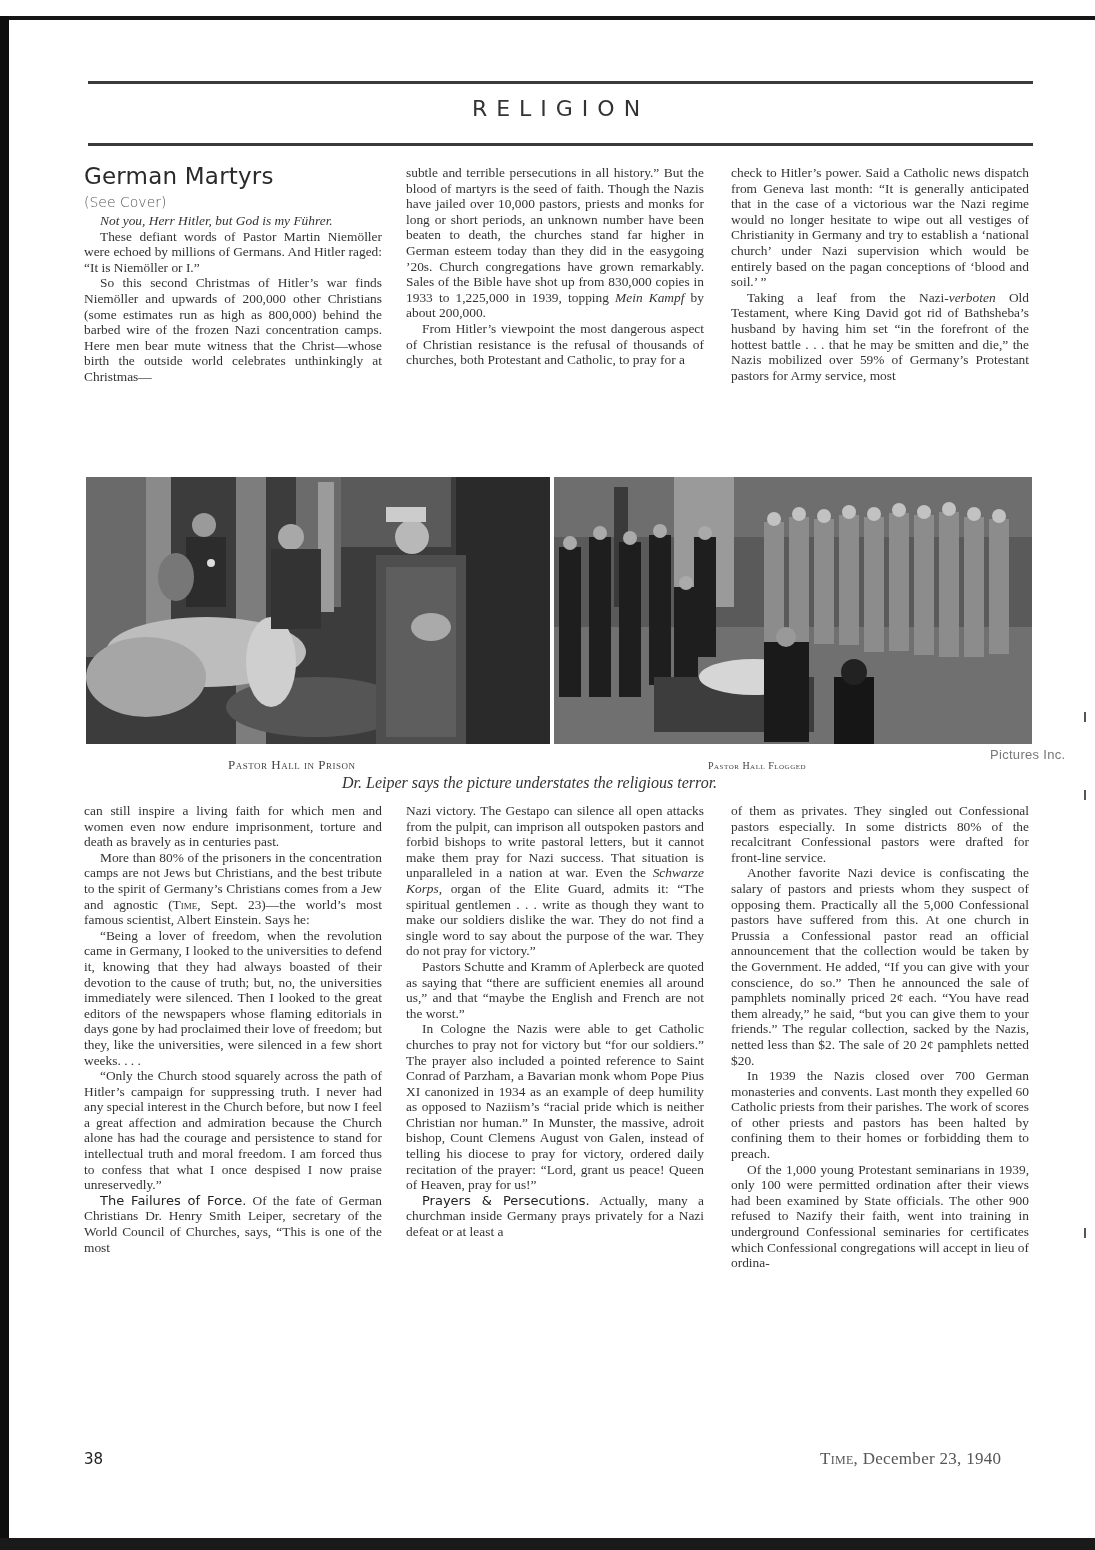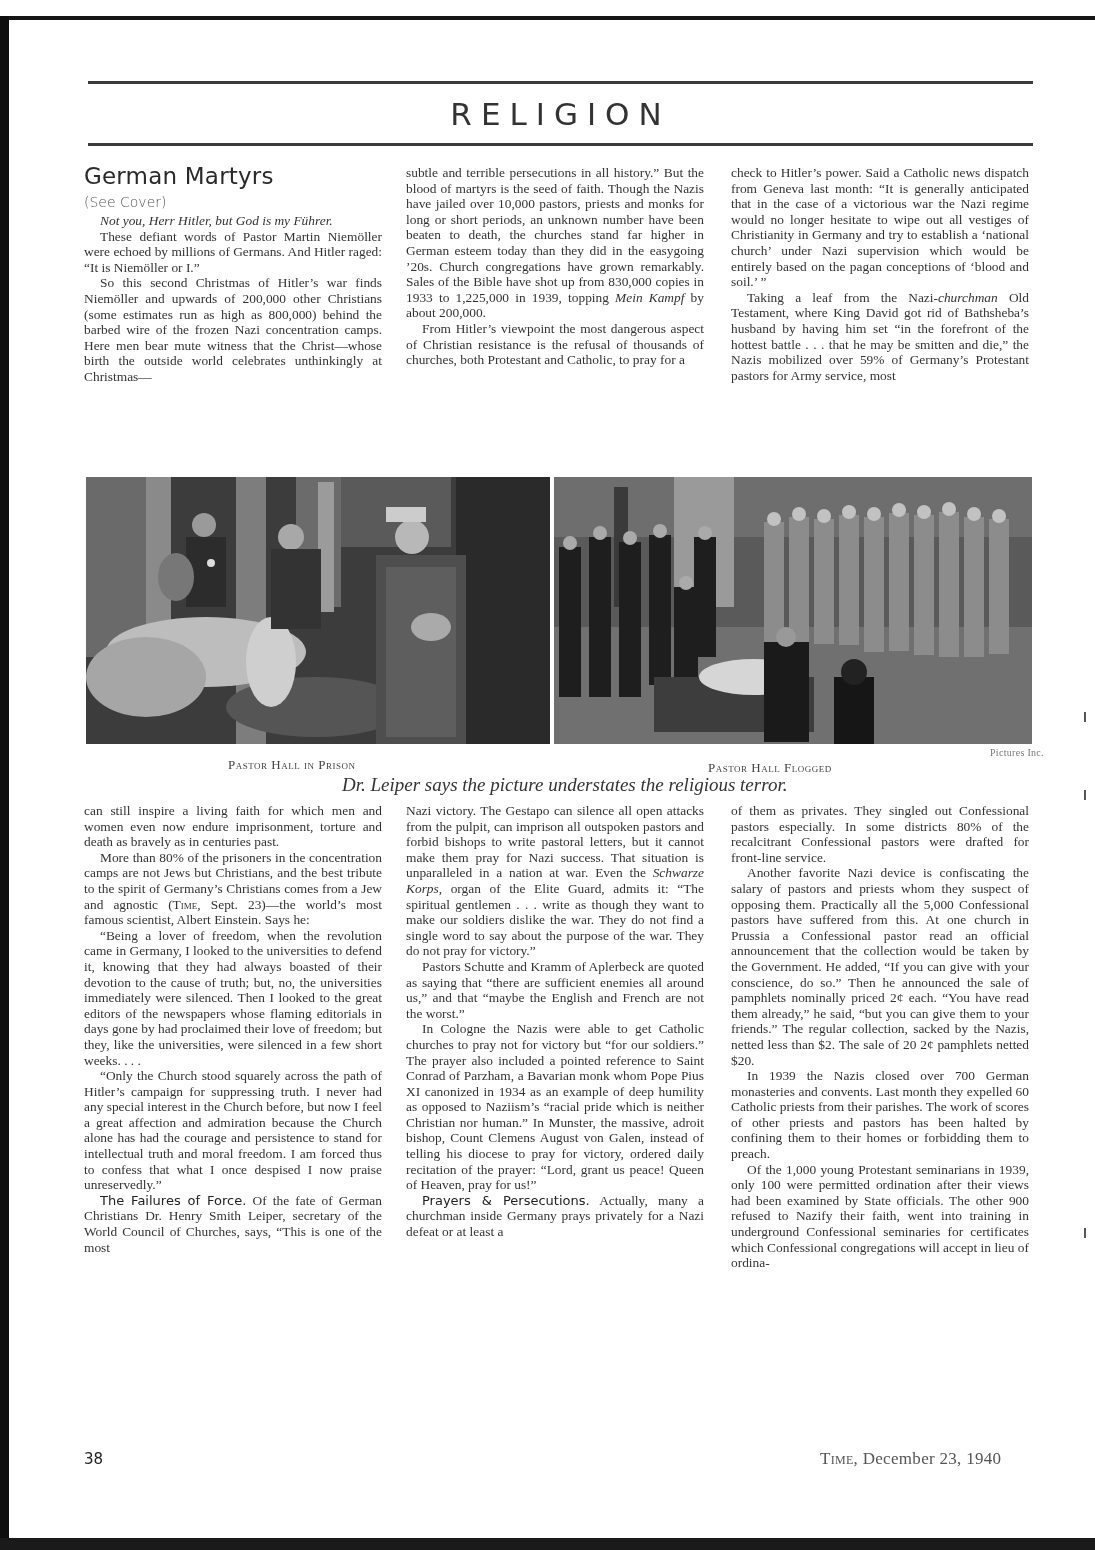--- a/index.html
+++ b/index.html
@@ -14,21 +14,21 @@
   .scan-left { position: absolute; left: 0; top: 16px; width: 9px; height: 1534px; background: #0e0e0e; }
   .scan-bottom { position: absolute; left: 0; top: 1538px; width: 1095px; height: 12px; background: #1a1a1a; }
   .scan-corner { position: absolute; left: 9px; top: 20px; width: 16px; height: 10px; background: #fff; border-top-left-radius: 10px; }
   .margin-tick { position: absolute; width: 2px; height: 10px; background: #555; }
 
   .rule { position: absolute; left: 88px; width: 945px; height: 3px; background: #3a3a3a; }
   .rule.top { top: 81px; }
   .rule.bottom { top: 143px; }
   .section-title {
     position: absolute; left: 88px; width: 945px; top: 96px; text-align: center;
-    font-family: "DejaVu Sans", sans-serif; font-size: 31px; letter-spacing: 9px;
+    font-family: "DejaVu Sans", sans-serif; font-size: 22px; letter-spacing: 9px;
     color: #333; font-weight: normal;
   }
 
   .col {
     position: absolute; width: 298px;
     font-size: 13.4px; line-height: 15.6px; text-align: justify; color: #333;
     hyphens: manual;
   }
   .col p { margin: 0; text-indent: 16px; }
   .col p.noindent { text-indent: 0; }
@@ -52,33 +52,33 @@
   }
   em { }
   .smallcaps { font-variant: small-caps; }
 
   .photos { position: absolute; left: 86px; top: 477px; width: 946px; height: 267px; background: #fff; }
   .photo { position: absolute; top: 0; height: 267px; overflow: hidden; }
   .photo.left { left: 0; width: 464px; background: #3b3b3b; }
   .photo.right { left: 468px; width: 478px; background: #4a4a4a; }
   .photo svg { display: block; }
   .credit {
-    position: absolute; left: 990px; top: 747px; font-family: Liberation Serif, serif;
-    font-size: 10px; color: #777; letter-spacing: 0.3px;
+    position: absolute; left: 990px; top: 747px; font-family: Liberation Sans, sans-serif;
+    font-size: 13px; color: #777; letter-spacing: 0.3px;
   }
   .caption-left {
     position: absolute; left: 228px; top: 757px; font-size: 13px; color: #444;
     font-variant: small-caps; letter-spacing: 0.5px;
   }
   .caption-right {
-    position: absolute; left: 708px; top: 760px; font-size: 13px; color: #444;
+    position: absolute; left: 708px; top: 760px; font-size: 10px; color: #444;
     font-variant: small-caps; letter-spacing: 0.5px;
   }
   .caption-sub {
-    position: absolute; left: 342px; top: 774px; font-size: 19px; font-style: italic; color: #333;
+    position: absolute; left: 342px; top: 774px; font-size: 16px; font-style: italic; color: #333;
   }
   .page-number {
     position: absolute; left: 84px; top: 1450px; font-family: "DejaVu Sans", sans-serif;
     font-size: 15px; color: #222;
   }
   .issue-date {
     position: absolute; left: 820px; top: 1449px; font-size: 17px; color: #555; letter-spacing: 0.3px;
   }
   .issue-date .mag { font-variant: small-caps; }
 </style>
@@ -105,21 +105,21 @@
   <p>So this second Christmas of Hitler’s war finds Niemöller and upwards of 200,000 other Christians (some estimates run as high as 800,000) behind the barbed wire of the frozen Nazi concentration camps. Here men bear mute witness that the Christ—whose birth the outside world celebrates unthinkingly at Christmas—</p>
 </div>
 
 <div class="col c2 upper">
   <p class="noindent"><span>subtle and terrible persecutions in all history.” But the blood of martyrs is the seed of faith. Though the Nazis have jailed over 10,000 pastors, priests and monks for long or short periods, an unknown number have been beaten to death, the churches stand far higher in German esteem today than they did in the easygoing ’20s. Church congregations have grown remarkably. Sales of the Bible have shot up from 830,000 copies in 1933 to 1,225,000 in 1939, topping </span><em>Mein Kampf</em><span> by about 200,000.</span></p>
   <p>From Hitler’s viewpoint the most dangerous aspect of Christian resistance is the refusal of thousands of churches, both Protestant and Catholic, to pray for a</p>
 </div>
 
 <div class="col c3 upper">
   <p class="noindent">check to Hitler’s power. Said a Catholic news dispatch from Geneva last month: “It is generally anticipated that in the case of a victorious war the Nazi regime would no longer hesitate to wipe out all vestiges of Christianity in Germany and try to establish a ‘national church’ under Nazi supervision which would be entirely based on the pagan conceptions of ‘blood and soil.’ ”</p>
-  <p><span>Taking a leaf from the Nazi-</span><em>churchman</em><span> Old Testament, where King David got rid of Bathsheba’s husband by having him set “in the forefront of the hottest battle . . . that he may be smitten and die,” the Nazis mobilized over 59% of Germany’s Protestant pastors for Army service, most</span></p>
+  <p><span>Taking a leaf from the Nazi-</span><em>verboten</em><span> Old Testament, where King David got rid of Bathsheba’s husband by having him set “in the forefront of the hottest battle . . . that he may be smitten and die,” the Nazis mobilized over 59% of Germany’s Protestant pastors for Army service, most</span></p>
 </div>
 
 <div class="photos">
   <div class="photo left">
     <svg width="464" height="267" viewBox="0 0 464 267">
       <rect width="464" height="267" fill="#3c3c3c"></rect>
       <rect x="0" y="0" width="70" height="180" fill="#6a6a6a"></rect>
       <rect x="60" y="0" width="25" height="230" fill="#8a8a8a"></rect>
       <rect x="150" y="0" width="30" height="267" fill="#7d7d7d"></rect>
       <rect x="210" y="0" width="45" height="130" fill="#6b6b6b"></rect>

